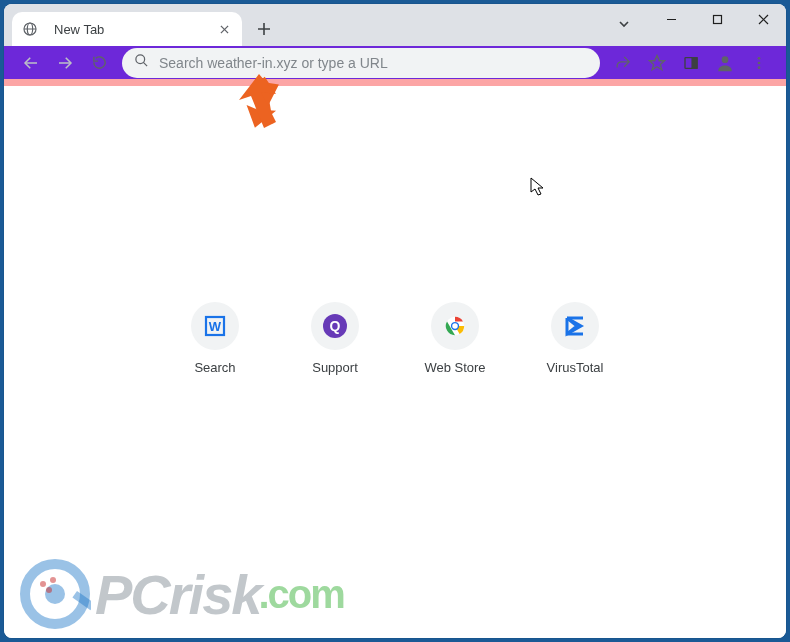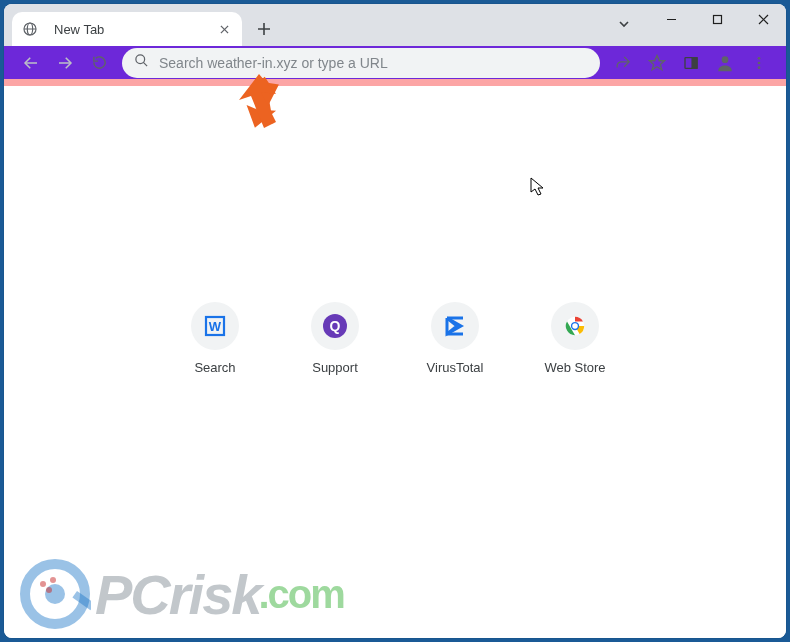--- a/index.html
+++ b/index.html
@@ -347,53 +347,53 @@
       </div>
 
       <div class="shortcut">
         <div class="sc-circle">
           <svg width="26" height="26" viewBox="0 0 26 26">
               <circle cx="13" cy="13" r="12" fill="#673ab7"></circle>
               <text x="13" y="18" text-anchor="middle" font-size="14" font-weight="700" fill="#fff" font-family="Arial">Q</text>
             </svg>
         </div>
         <div class="sc-label">Support</div>
+      </div>
+
+      <div class="shortcut">
+        <div class="sc-circle">
+          <svg width="22" height="22" viewBox="0 0 24 24">
+              <circle cx="12" cy="12" r="10" fill="#fff"></circle>
+              <path d="M12 2a10 10 0 0 1 8.7 5H12V2z" fill="#ea4335"></path>
+              <path d="M22 12a10 10 0 0 1-5 8.7L12 12h10z" fill="#fbbc05"></path>
+              <path d="M12 22A10 10 0 0 1 3.3 7l5 8.7L12 22z" fill="#34a853"></path>
+              <circle cx="12" cy="12" r="4.5" fill="#1a73e8"></circle>
+              <circle cx="12" cy="12" r="3" fill="#fff"></circle>
+            </svg>
+        </div>
+        <div class="sc-label">Web Store</div>
       </div>
 
       <div class="shortcut">
         <div class="sc-circle">
           <svg width="24" height="24" viewBox="0 0 24 24" fill="none" stroke="#1a73e8" stroke-width="3" stroke-linejoin="miter">
               <polyline points="4,4 18,12 4,20 4,4"></polyline>
               <line x1="4" y1="4" x2="22" y2="4" stroke-width="0"></line>
               <path d="M4 4 H20 L12 12 L20 20 H4" fill="none" stroke="none"></path>
               <polyline points="4,4 20,4" stroke-width="0"></polyline>
               <polygon points="3,3 21,3 12,12 21,21 3,21 14,12" fill="none" stroke="none"></polygon>
               <path d="M3 4h17L10 12l10 8H3" fill="none" stroke="none"></path>
               <polyline points="4,4 14,12 4,20"></polyline>
               <line x1="4" y1="4" x2="20" y2="4"></line>
               <line x1="4" y1="20" x2="20" y2="20"></line>
             </svg>
         </div>
         <div class="sc-label">VirusTotal</div>
       </div>
 
-      <div class="shortcut">
-        <div class="sc-circle">
-          <svg width="22" height="22" viewBox="0 0 24 24">
-              <circle cx="12" cy="12" r="10" fill="#fff"></circle>
-              <path d="M12 2a10 10 0 0 1 8.7 5H12V2z" fill="#ea4335"></path>
-              <path d="M22 12a10 10 0 0 1-5 8.7L12 12h10z" fill="#fbbc05"></path>
-              <path d="M12 22A10 10 0 0 1 3.3 7l5 8.7L12 22z" fill="#34a853"></path>
-              <circle cx="12" cy="12" r="4.5" fill="#1a73e8"></circle>
-              <circle cx="12" cy="12" r="3" fill="#fff"></circle>
-            </svg>
-        </div>
-        <div class="sc-label">Web Store</div>
-      </div>
-
     </div>
   </div>
 </div>
 
 <div class="annotation-arrow">
   <svg width="50" height="54" viewBox="0 0 50 54">
     <polygon points="26,2 40,16 32,16 44,46 30,46 20,18 12,20" fill="#ec6321" transform="rotate(12 25 25)"></polygon>
     <polygon points="22,2 6,24 16,22 10,50 28,48 22,20 36,22" fill="#ec6321" transform="rotate(195 25 27) translate(0 -2)"></polygon>
     <path d="M25 3 L8 26 L18 22 L28 52 L38 48 L26 20 L38 22 Z" fill="none"></path>
 

